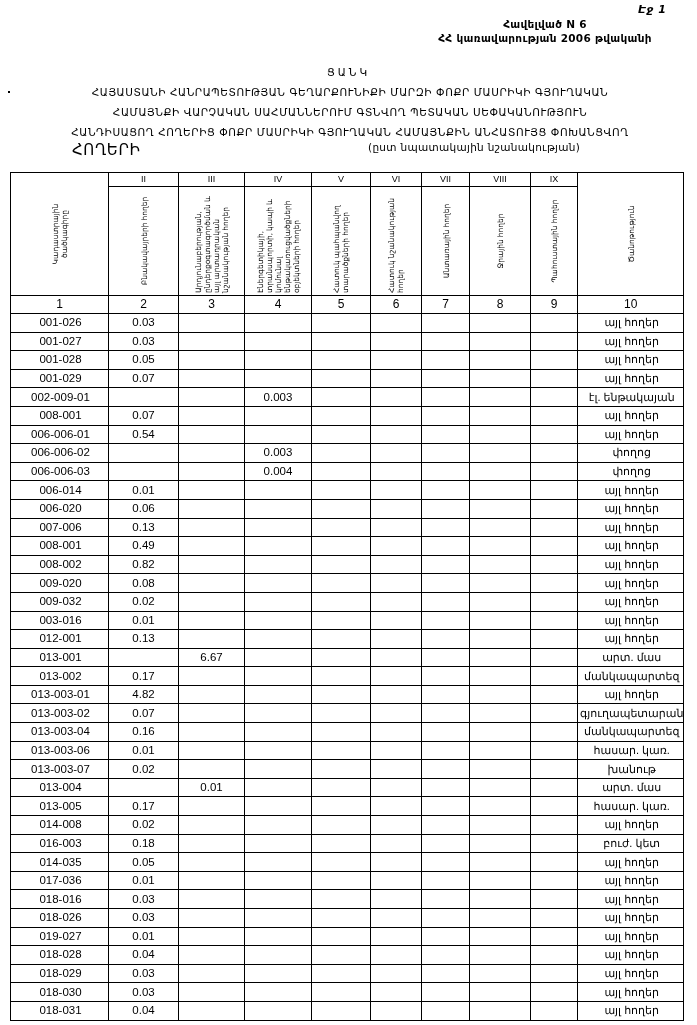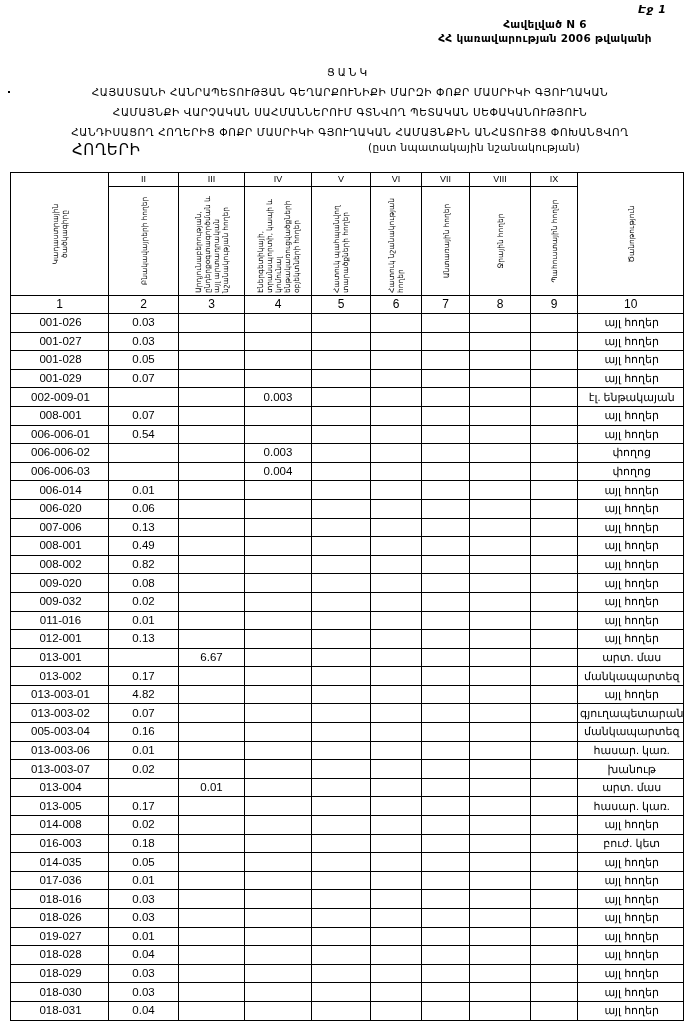--- a/index.html
+++ b/index.html
@@ -308,21 +308,21 @@
         <td class="num"></td>
         <td class="num"></td>
         <td class="num"></td>
         <td class="num"></td>
         <td class="num"></td>
         <td class="num"></td>
         <td class="num"></td>
         <td class="purpose">այլ հողեր</td>
       </tr>
       <tr class="row">
-        <td class="code">011-016</td>
+        <td class="code">003-016</td>
         <td class="num">0.01</td>
         <td class="num"></td>
         <td class="num"></td>
         <td class="num"></td>
         <td class="num"></td>
         <td class="num"></td>
         <td class="num"></td>
         <td class="num"></td>
         <td class="purpose">այլ հողեր</td>
       </tr>
@@ -380,21 +380,21 @@
         <td class="num"></td>
         <td class="num"></td>
         <td class="num"></td>
         <td class="num"></td>
         <td class="num"></td>
         <td class="num"></td>
         <td class="num"></td>
         <td class="purpose">գյուղապետարան</td>
       </tr>
       <tr class="row">
-        <td class="code">005-003-04</td>
+        <td class="code">013-003-04</td>
         <td class="num">0.16</td>
         <td class="num"></td>
         <td class="num"></td>
         <td class="num"></td>
         <td class="num"></td>
         <td class="num"></td>
         <td class="num"></td>
         <td class="num"></td>
         <td class="purpose">մանկապարտեզ</td>
       </tr>

